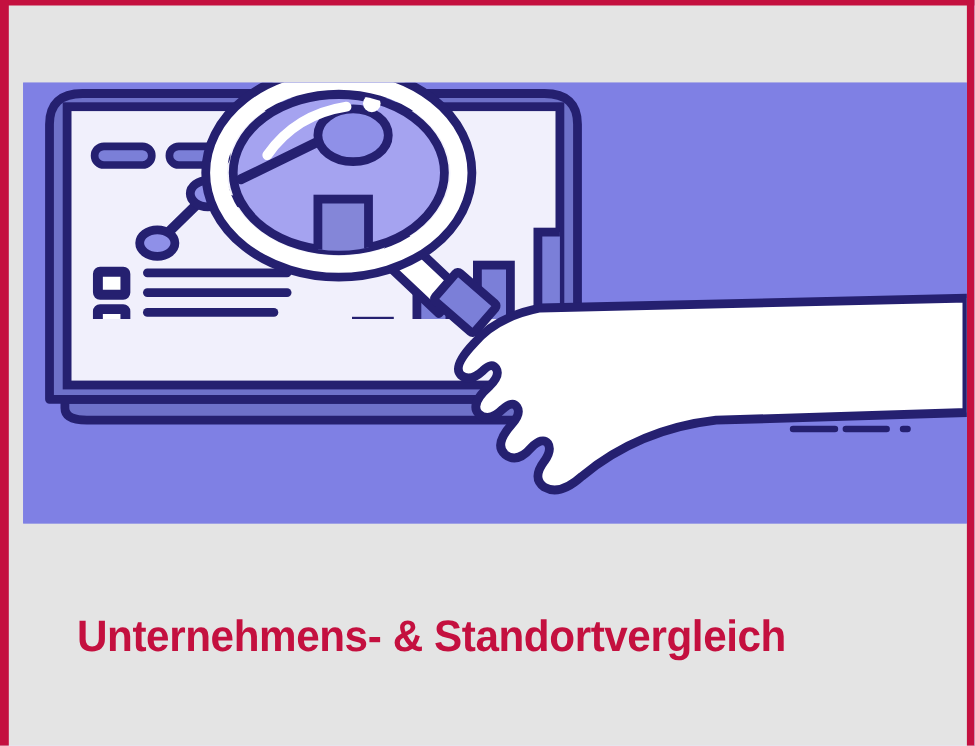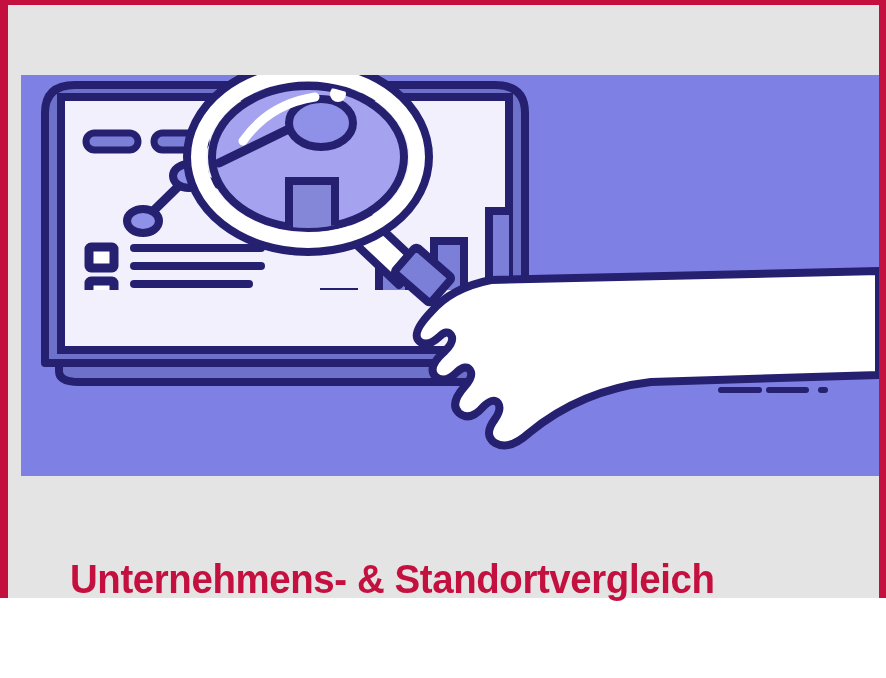--- a/index.html
+++ b/index.html
@@ -11,21 +11,21 @@
     height: 678px;
     overflow: hidden;
     background: #ffffff;
     font-family: "Liberation Sans", sans-serif;
   }
 
   
   #card {
     position: relative;
     width: 886px;
-    height: 598px;
+    height: 678px;
     background: #e4e4e4;
     box-sizing: border-box;
     border-left: 8px solid #c4103f;
     border-top: 5px solid #c4103f;
     border-right: 7px solid #c4103f;
     border-bottom: 0;
   }
 
   
   #hero {

